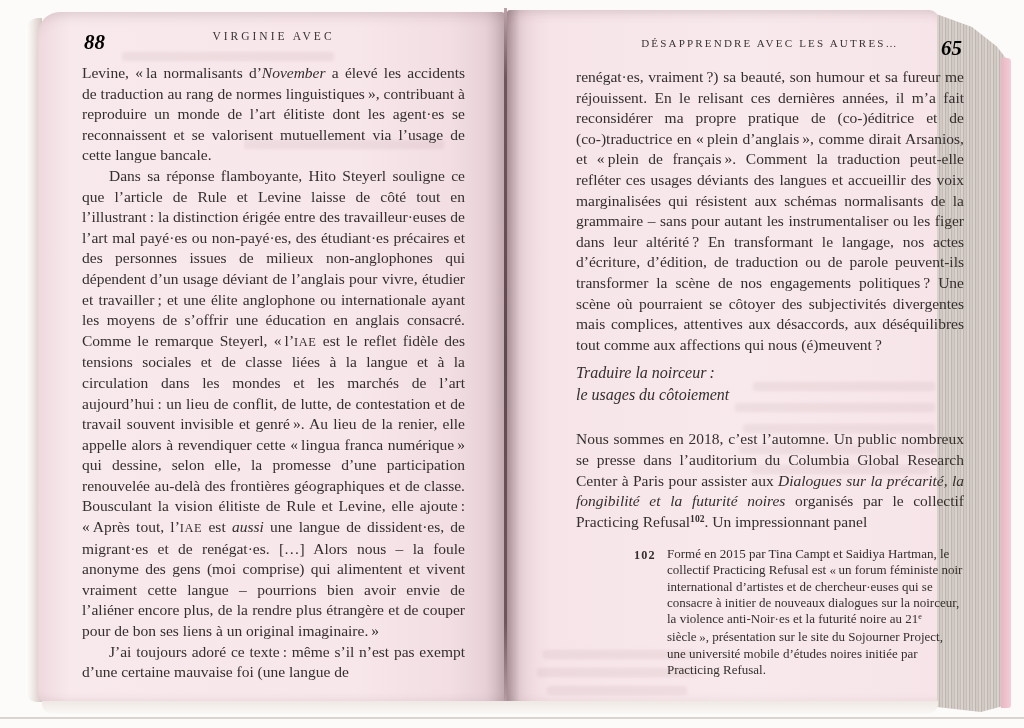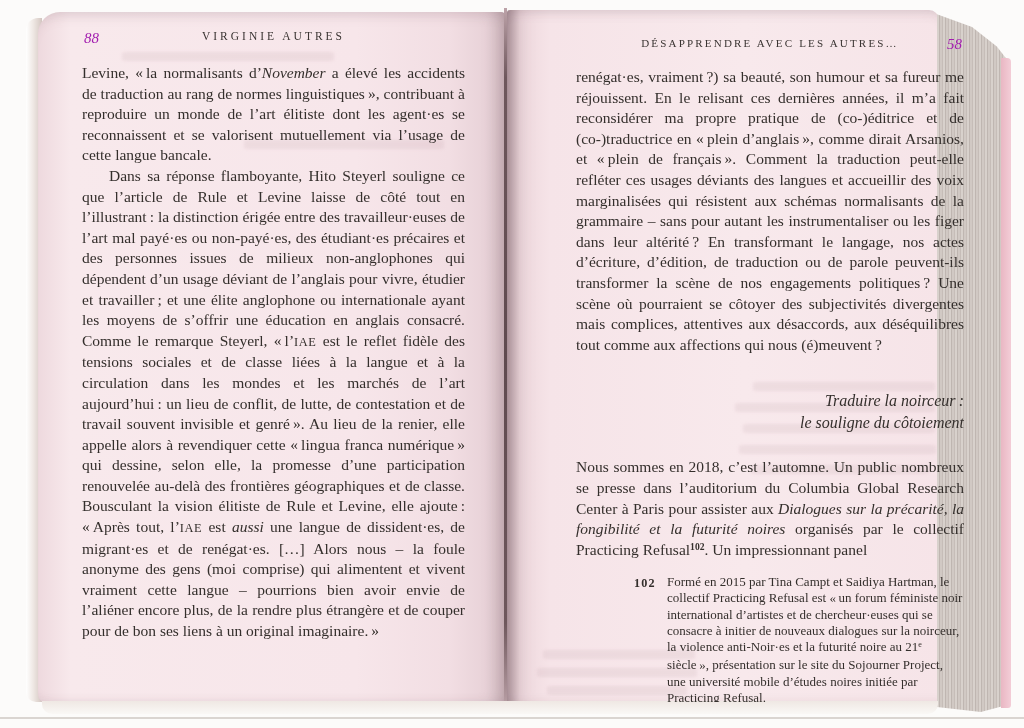--- a/index.html
+++ b/index.html
@@ -54,41 +54,41 @@
     position:absolute;left:0;top:717px;width:1024px;height:2px;
     background:#d3cec9;opacity:.85;
   }
 
   
   .content{position:absolute;}
   .content-left{left:82px;top:30px;width:383px;height:662px;overflow:hidden;}
   .content-right{left:576px;top:34px;width:388px;height:668px;overflow:hidden;}
 
   .header-row{position:relative;height:22px;}
-  .pagenum{font-style:italic;font-size:15px;color:#a21caf;}
+  .pagenum{font-style:italic;font-size:21px;color:#000000;font-weight:bold;}
   .pagenum-left{position:absolute;left:2px;top:0;}
   .pagenum-right{position:absolute;right:2px;top:2px;}
   .runhead{
     text-align:center;font-size:11.5px;letter-spacing:3px;
     color:#3a3432;white-space:nowrap;
   }
   .runhead-right{font-size:11px;letter-spacing:2.2px;padding-top:3px;}
 
   .body-text{margin-top:11px;font-size:15.5px;line-height:20.6px;text-align:justify;hyphens:auto;}
   .para{margin:0;}
   .indent{text-indent:27px;}
 
   .it{font-style:italic;}
   .bd{font-weight:bold;}
   .sc{font-size:.8em;letter-spacing:.6px;}
   .sup{position:relative;top:-.45em;font-size:.62em;}
   .sup.bd{font-weight:bold;}
 
   .section-heading{
-    margin:35px 0 24px 0;text-align:right;font-style:italic;
+    margin:7px 0 24px 0;text-align:left;font-style:italic;
     font-size:16px;line-height:21.5px;
   }
   .after-heading{margin-top:12px;}
 
   .footnote{
     display:flex;margin-top:12px;margin-left:58px;
     font-size:13px;line-height:16.2px;text-align:left;
   }
   .fn-num{flex:0 0 33px;font-weight:bold;font-size:12.2px;letter-spacing:1.2px;padding-top:1px;}
   .fn-text{flex:1;}
@@ -123,38 +123,39 @@
   </div>
 
   <div class="fore-edge"></div>
   <div class="cover-strip"></div>
   <div class="under-edge"></div>
   <div class="table-line"></div>
 
   <div class="content content-left">
     <div class="header-row">
       <span class="pagenum pagenum-left">88</span>
-      <div class="runhead">VIRGINIE AUTRES</div>
+      <div class="runhead">VIRGINIE AVEC</div>
     </div>
     <div class="body-text">
       <p class="para"><span>Levine, « la normalisants d’</span><span class="it">November</span><span> a élevé les accidents de traduction au rang de normes linguistiques », contribuant à reproduire un monde de l’art élitiste dont les agent·es se reconnaissent et se valorisent mutuellement via l’usage de cette langue bancale.</span></p>
       <p class="para indent"><span>Dans sa réponse flamboyante, Hito Steyerl souligne ce que l’article de Rule et Levine laisse de côté tout en l’illustrant : la distinction érigée entre des travailleur·euses de l’art mal payé·es ou non-payé·es, des étudiant·es précaires et des personnes issues de milieux non-anglophones qui dépendent d’un usage déviant de l’anglais pour vivre, étudier et travailler ; et une élite anglophone ou internationale ayant les moyens de s’offrir une éducation en anglais consacré. Comme le remarque Steyerl, « l’</span><span class="sc">IAE</span><span> est le reflet fidèle des tensions sociales et de classe liées à la langue et à la circulation dans les mondes et les marchés de l’art aujourd’hui : un lieu de conflit, de lutte, de contestation et de travail souvent invisible et genré ». Au lieu de la renier, elle appelle alors à revendiquer cette « lingua franca numérique » qui dessine, selon elle, la promesse d’une participation renouvelée au-delà des frontières géographiques et de classe. Bousculant la vision élitiste de Rule et Levine, elle ajoute : « Après tout, l’</span><span class="sc">IAE</span><span> est </span><span class="it">aussi</span><span> une langue de dissident·es, de migrant·es et de renégat·es. […] Alors nous – la foule anonyme des gens (moi comprise) qui alimentent et vivent vraiment cette langue – pourrions bien avoir envie de l’aliéner encore plus, de la rendre plus étrangère et de couper pour de bon ses liens à un original imaginaire. »</span></p>
+      <p class="para indent"><span>J’ai toujours adoré ce texte : même s’il n’est pas exempt d’une certaine mauvaise foi (une langue de</span></p>
     </div>
   </div>
 
   <div class="content content-right">
     <div class="header-row">
       <div class="runhead runhead-right">DÉSAPPRENDRE AVEC LES AUTRES…</div>
-      <span class="pagenum pagenum-right">58</span>
+      <span class="pagenum pagenum-right">65</span>
     </div>
     <div class="body-text">
       <p class="para"><span>renégat·es, vraiment ?) sa beauté, son humour et sa fureur me réjouissent. En le relisant ces dernières années, il m’a fait reconsidérer ma propre pratique de (co-)éditrice et de (co-)traductrice en « plein d’anglais », comme dirait Arsanios, et « plein de français ». Comment la traduction peut-elle refléter ces usages déviants des langues et accueillir des voix marginalisées qui résistent aux schémas normalisants de la grammaire – sans pour autant les instrumentaliser ou les figer dans leur altérité ? En transformant le langage, nos actes d’écriture, d’édition, de traduction ou de parole peuvent-ils transformer la scène de nos engagements politiques ? Une scène où pourraient se côtoyer des subjectivités divergentes mais complices, attentives aux désaccords, aux déséquilibres tout comme aux affections qui nous (é)meuvent ?</span></p>
       <div class="section-heading">
         <div>Traduire la noirceur :</div>
-        <div>le souligne du côtoiement</div>
+        <div>le usages du côtoiement</div>
       </div>
       <p class="para after-heading"><span>Nous sommes en 2018, c’est l’automne. Un public nombreux se presse dans l’auditorium du Columbia Global Research Center à Paris pour assister aux </span><span class="it">Dialogues sur la précarité, la fongibilité et la futurité noires</span><span> organisés par le collectif Practicing Refusal</span><span class="bd sup">102</span><span>. Un impressionnant panel</span></p>
       <div class="footnote">
         <span class="fn-num">102</span>
         <span class="fn-text"><span>Formé en 2015 par Tina Campt et Saidiya Hartman, le collectif Practicing Refusal est « un forum féministe noir international d’artistes et de chercheur·euses qui se consacre à initier de nouveaux dialogues sur la noirceur, la violence anti-Noir·es et la futurité noire au 21</span><span class="sup">e</span><span> siècle », présentation sur le site du Sojourner Project, une université mobile d’études noires initiée par Practicing Refusal.</span></span>
       </div>
     </div>
   </div>
 
 </div>

